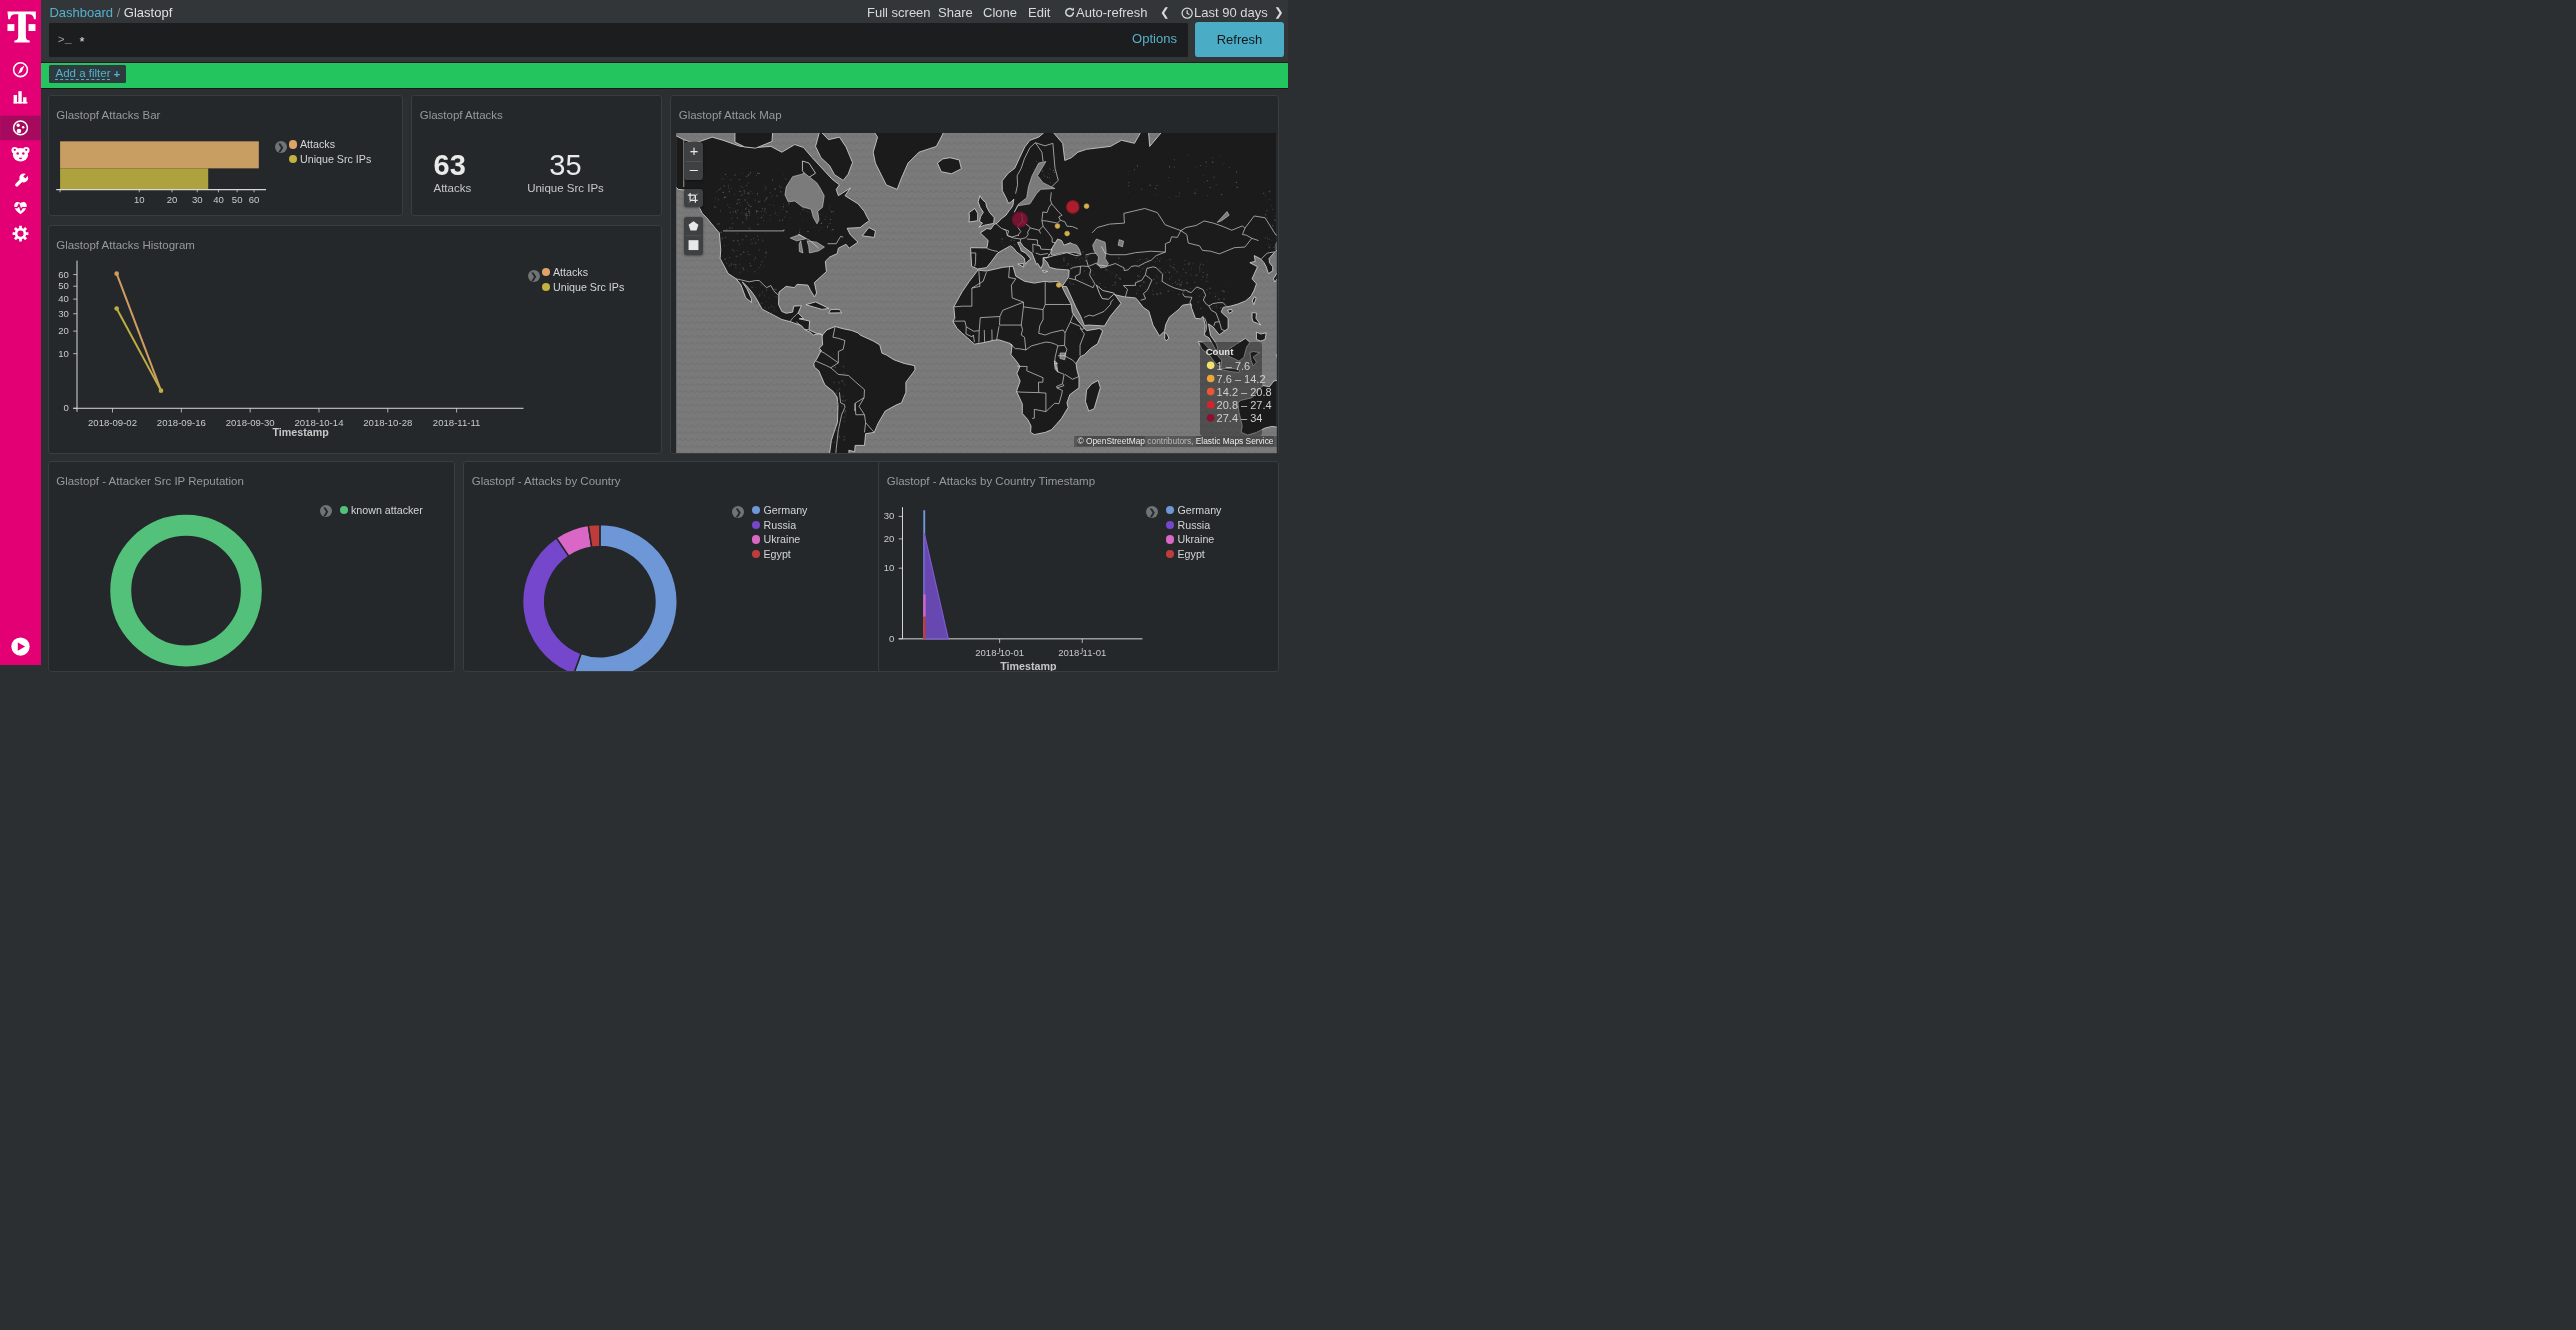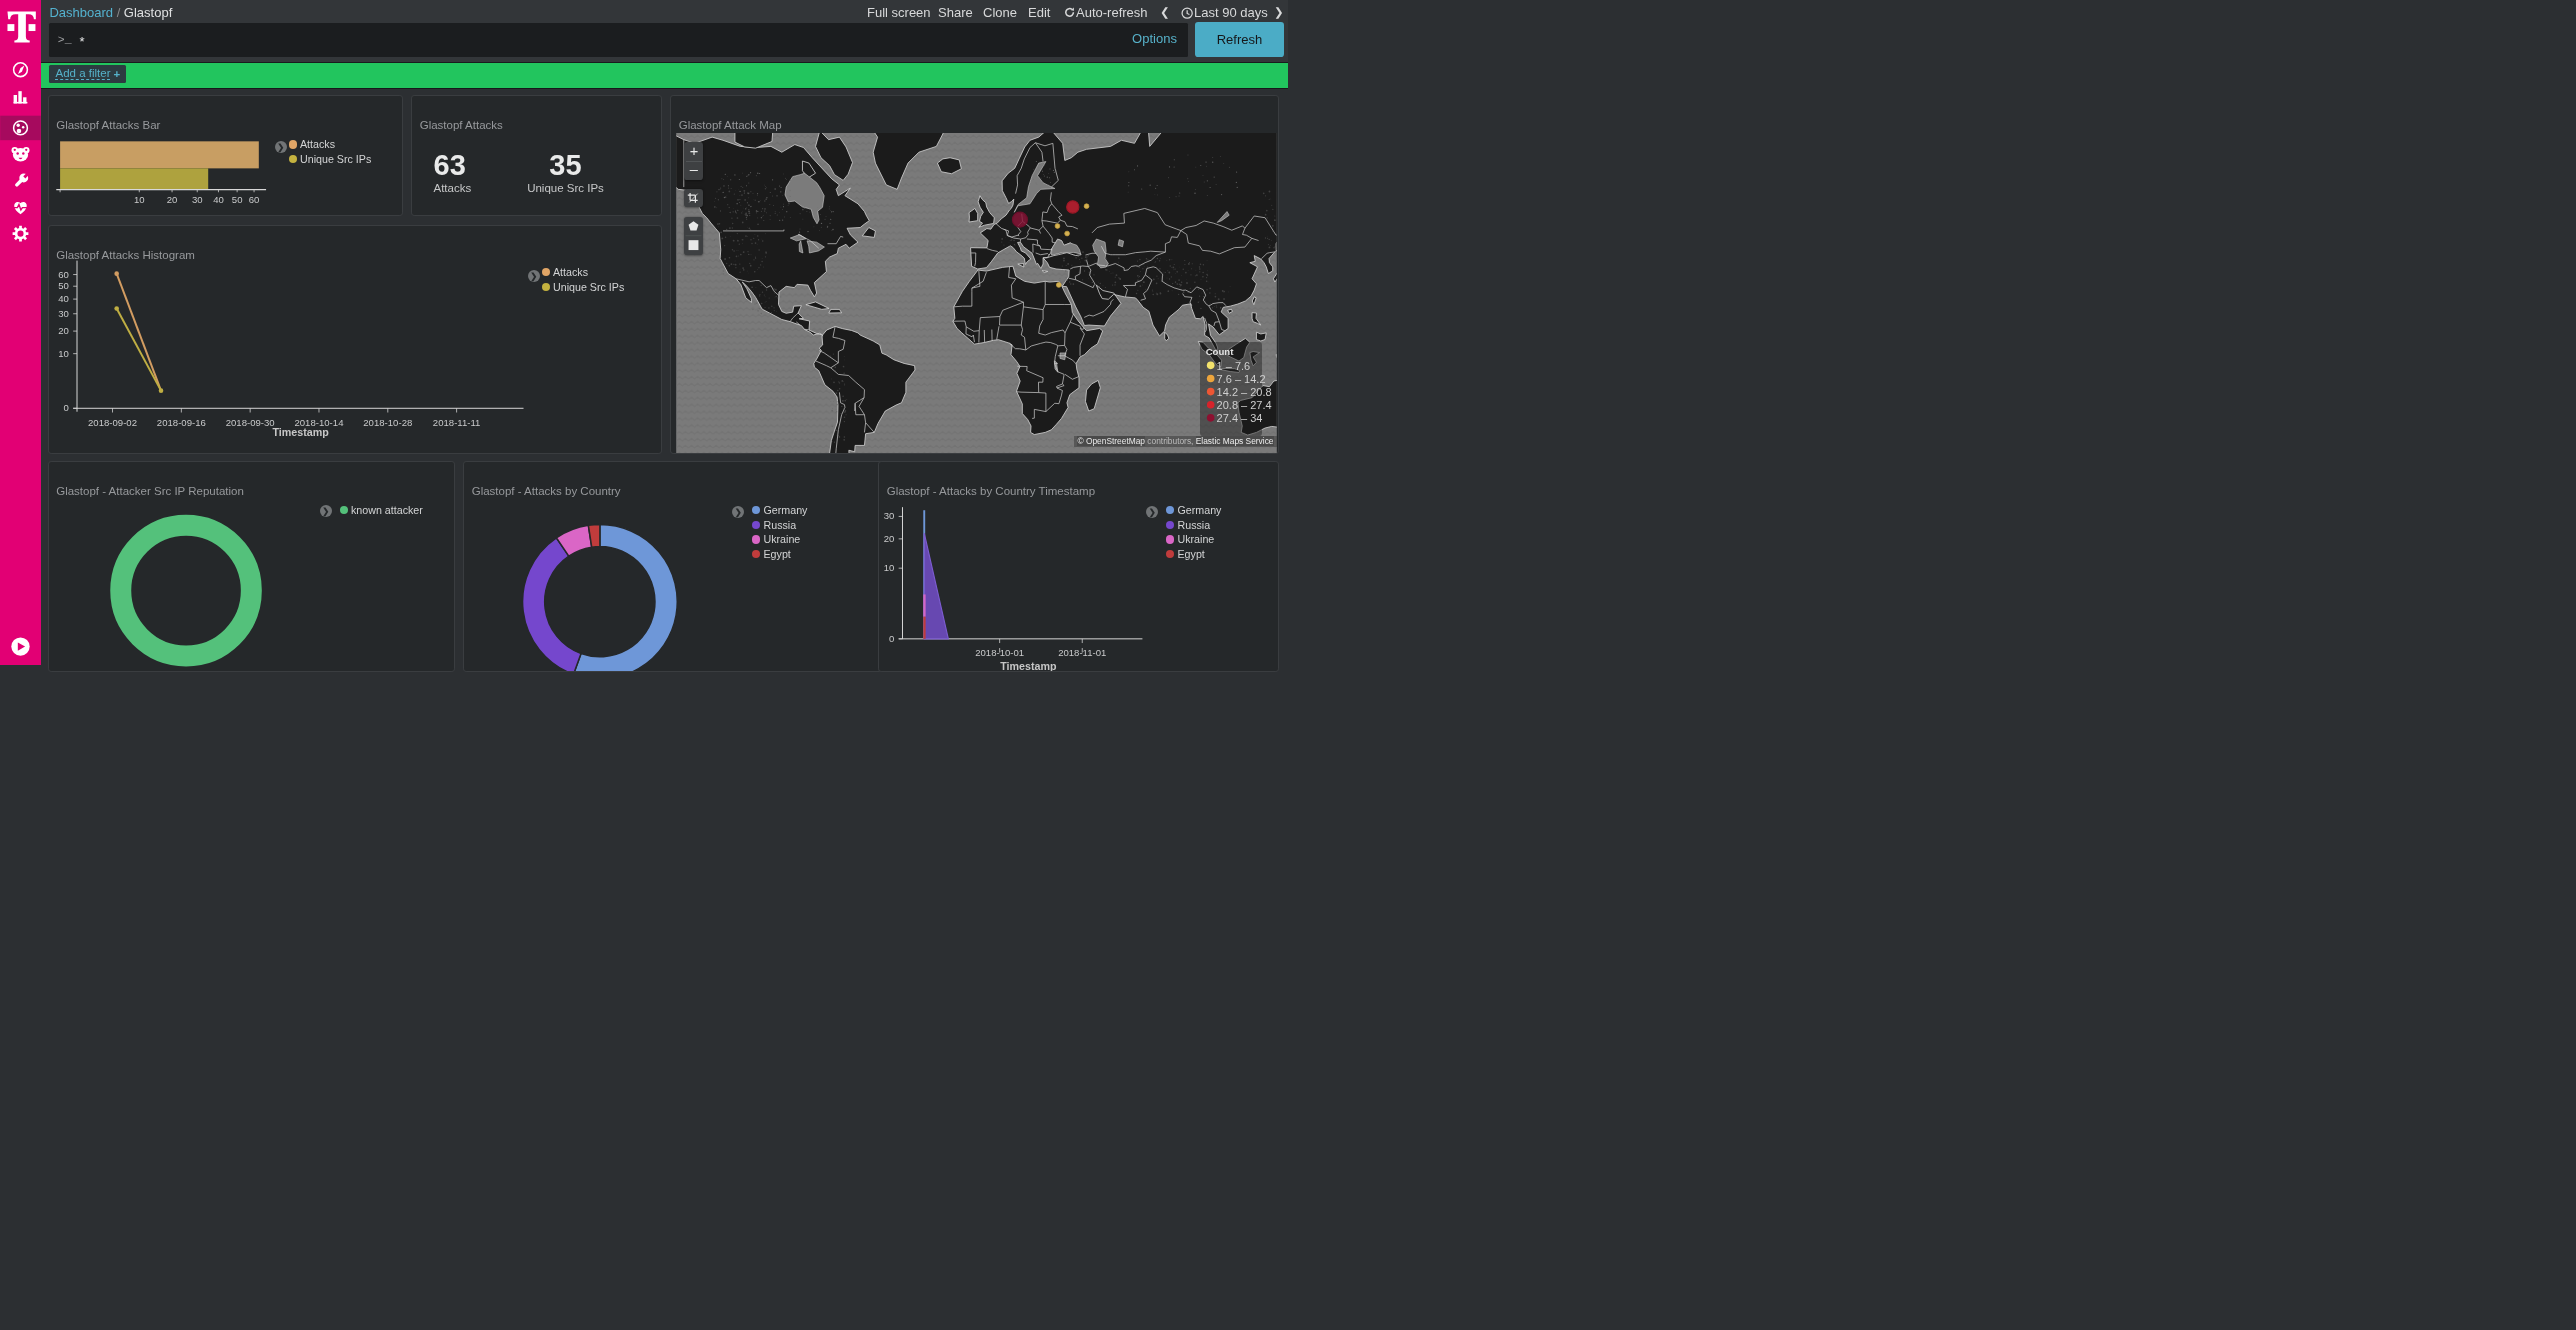--- a/index.html
+++ b/index.html
@@ -1,21 +1,21 @@
 <!DOCTYPE html>
 <html style="font-size:12.3px"><head><meta charset="utf-8"><style>
 *{margin:0;padding:0;box-sizing:border-box}
 html,body{width:1288px;height:665px;overflow:hidden;background:#2c2f32;font-family:"Liberation Sans",sans-serif}
 #sidebar{position:absolute;left:0;top:0;width:41px;height:665px;background:#e20074;z-index:50}
 #main{position:absolute;left:41px;top:0;width:1247px;height:665px}
 #topchrome{position:absolute;left:0;top:0;width:1247px;height:62px;background:#333639}
 #filterbar{position:absolute;left:0;top:63px;width:1247px;height:25px;background:#22c55e}
 #dash{position:absolute;left:0;top:89px;width:1247px;height:577px;background:#2c2f32}
 .panel{position:absolute;background:#25282a;border:0.8px solid #3a3d40;border-radius:3.1px}
-.ptitle{position:absolute;left:7.7px;top:23px;font-size:11.5px;color:#97999c;white-space:nowrap}
+.ptitle{position:absolute;left:7.7px;top:13px;font-size:11.5px;color:#97999c;white-space:nowrap}
 .leg{position:absolute;font-size:10.7px;color:#d3d4d5}
 .legrow{display:flex;align-items:center;height:14.6px}
 .dot{width:8.4px;height:8.4px;border-radius:50%;margin-right:3.1px;flex:none}
 .chev{position:absolute;width:12.3px;height:12.3px;border-radius:50%;background:#717476;color:#25282a;font-size:8.4px;font-weight:bold;text-align:center;line-height:12.3px}
 .axisnum{fill:#c9cacb;font-size:12.5px;font-family:"Liberation Sans",sans-serif}
 </style></head>
 <body>
 
 <div id="sidebar">
  <svg width="41" height="665" viewBox="0 0 53 868">
@@ -143,21 +143,21 @@
  </div>
 </div>
 
 <div class="panel" style="left:370px;top:6.1px;width:251px;height:121px">
  <div class="ptitle">Glastopf Attacks</div>
  <div style="position:absolute;left:21.5px;top:55px;width:107px;">
     <div style="font-size:29px;font-weight:bold;color:#e9eaea;line-height:28px">63</div>
     <div style="font-size:11.5px;color:#c6c7c8;margin-top:3.1px">Attacks</div>
  </div>
  <div style="position:absolute;left:100px;top:55px;width:107px;text-align:center">
-    <div style="font-size:29px;font-weight:bold;color:#e9eaea;line-height:28px">35</div>
+    <div style="font-size:29px;font-weight:normal;color:#e9eaea;line-height:28px">35</div>
     <div style="font-size:11.5px;color:#c6c7c8;margin-top:3.1px">Unique Src IPs</div>
  </div>
 </div>
 
 <div class="panel" style="left:629px;top:6.1px;width:609px;height:359px">
  <div class="ptitle">Glastopf Attack Map</div>
  <div style="position:absolute;left:4.6px;top:37px;width:601px;height:320px;overflow:hidden">
   <svg width="601" height="320" viewBox="0 0 784.5 418" style="position:absolute;left:0;top:0">
             <defs>
               <pattern id="wv" width="16" height="9" patternUnits="userSpaceOnUse">

